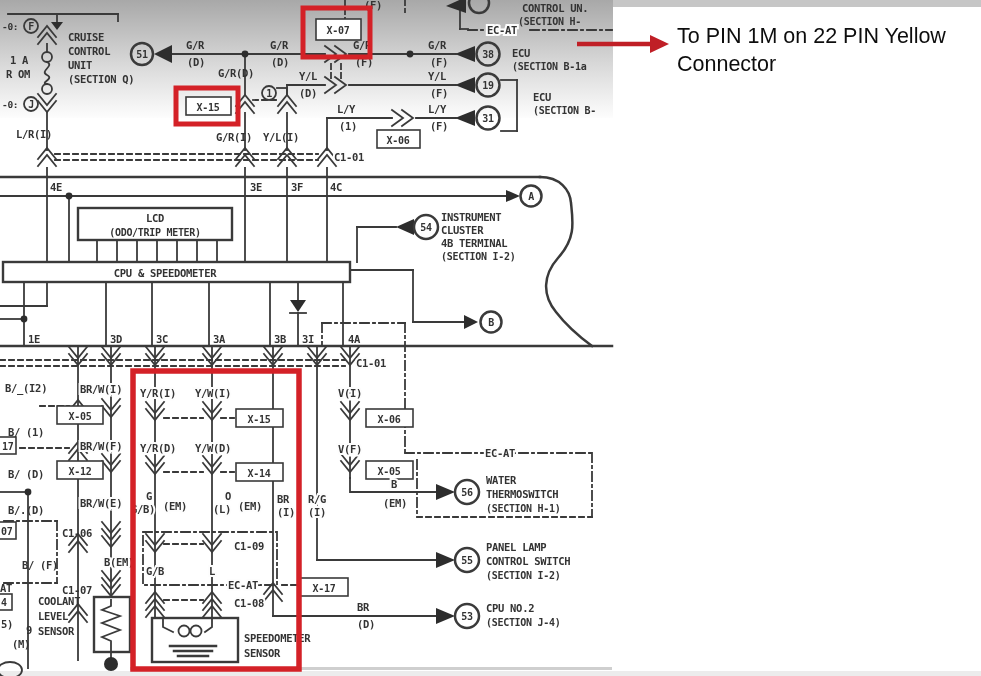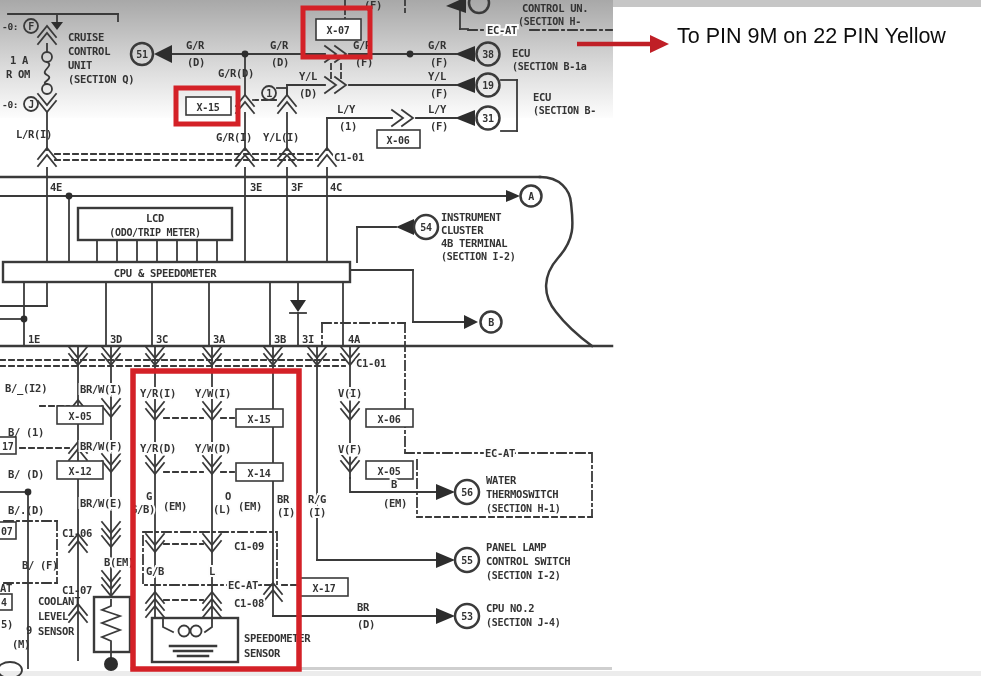--- a/index.html
+++ b/index.html
@@ -449,15 +449,16 @@
   <g>
     <rect class="red" x="303" y="8" width="67" height="49" stroke-width="5"></rect>
     <rect class="red" x="176" y="88" width="62" height="36" stroke-width="5"></rect>
     <rect class="red" x="133" y="371" width="166" height="298" stroke-width="5.5"></rect>
     <line x1="577" y1="44" x2="650" y2="44" stroke="#c01f26" stroke-width="4.5"></line>
     <polygon class="redf" points="650,35 669,44 650,53"></polygon>
   </g>
 </svg>
 
 <div class="ann">
-  <div>To PIN 9M on 22 PIN Yellow</div>
+  <div>To PIN 1M on 22 PIN Yellow</div>
+  <div>Connector</div>
 </div>
 </div>
 
 </body></html>

